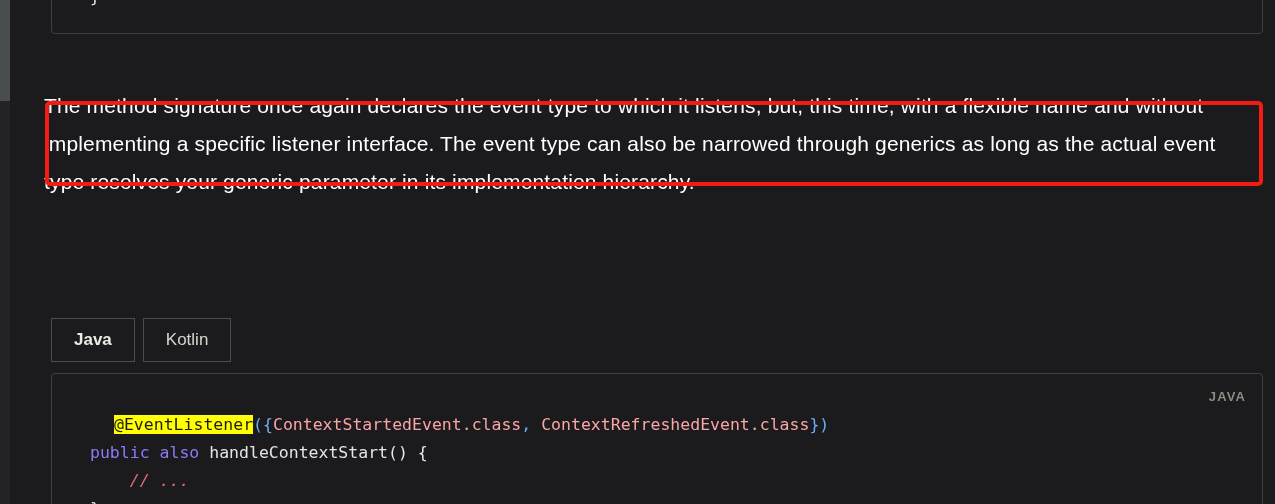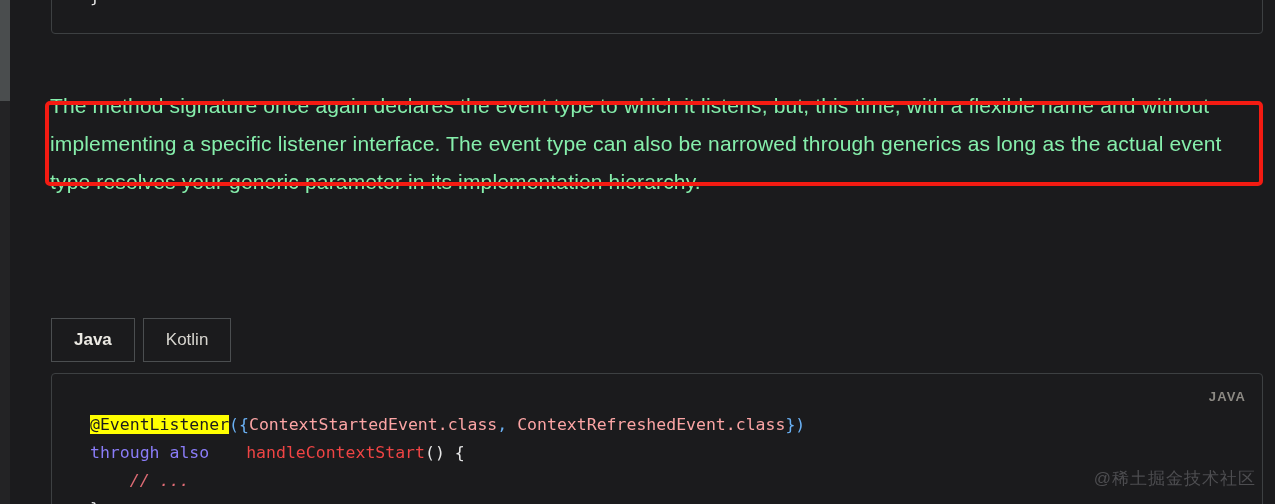--- a/index.html
+++ b/index.html
@@ -59,25 +59,25 @@
     top: 50px;
     font-family: "DejaVu Sans Mono", monospace;
     font-size: 16.5px;
     color: #e6e6e6;
     white-space: pre;
   }
 
   
   .para {
     position: absolute;
-    left: 40px;
+    left: 34px;
     width: 1190px;
     font-size: 21px;
     line-height: 38px;
-    color: #86efac;
+    color: #ffffff;
     letter-spacing: 0.15px;
   }
   #para-1 { top: 66px; }
   #para-2 { top: 211px; }
 
   
   #highlight-box {
     position: absolute;
     left: 35px;
     top: 101px;
@@ -140,25 +140,25 @@
   }
   #code-body {
     position: absolute;
     left: 38px;
     top: 20px;
     font-family: "DejaVu Sans Mono", monospace;
     font-size: 16.5px;
     line-height: 28px;
     white-space: pre;
   }
-  .tok-ann-hl { background: #ffff00; color: #1b1b1d; }
+  .tok-ann-hl { background: #ffff00; color: #1b1b1d; margin-left: 24px; }
   .tok-paren  { color: #6ab0f3; }
   .tok-type   { color: #fca5a5; }
   .tok-kw     { color: #8a7cf8; }
-  .tok-fn     { color: #ef4444; margin-left: 27px; }
+  .tok-fn     { color: #e5e5e5; }
   .tok-plain  { color: #e6e6e6; }
   .tok-cmt    { color: #e06c75; font-style: italic; }
 
   
   #watermark {
     position: absolute;
     right: 19px;
     bottom: 14px;
     font-size: 17px;
     color: #4d4d50;
@@ -184,22 +184,21 @@
 
 
   <div id="tabs">
     <div class="tab selected">Java</div>
     <div class="tab">Kotlin</div>
   </div>
 
   <div id="code-block">
     <div id="code-lang-label">JAVA</div>
     <pre id="code-body"><span><span class="tok-ann-hl">@EventListener</span><span class="tok-paren">({</span><span class="tok-type">ContextStartedEvent.class</span><span class="tok-paren">, </span><span class="tok-type">ContextRefreshedEvent.class</span><span class="tok-paren">})</span></span>
-<span><span class="tok-kw">through</span><span class="tok-plain"> </span><span class="tok-kw">also</span><span class="tok-plain"> </span><span class="tok-fn">handleContextStart</span><span class="tok-plain">() {</span></span>
+<span><span class="tok-kw">public</span><span class="tok-plain"> </span><span class="tok-kw">also</span><span class="tok-plain"> </span><span class="tok-fn">handleContextStart</span><span class="tok-plain">() {</span></span>
 <span><span class="tok-cmt">    // ...</span></span>
 <span><span class="tok-plain">}</span></span></pre>
   </div>
 
   <div id="highlight-box" style="border-color: rgb(244, 27, 18); border-width: 4px;"></div>
 
-  <div id="watermark">@稀土掘金技术社区</div>
 
 </div>
 
 </body></html>

